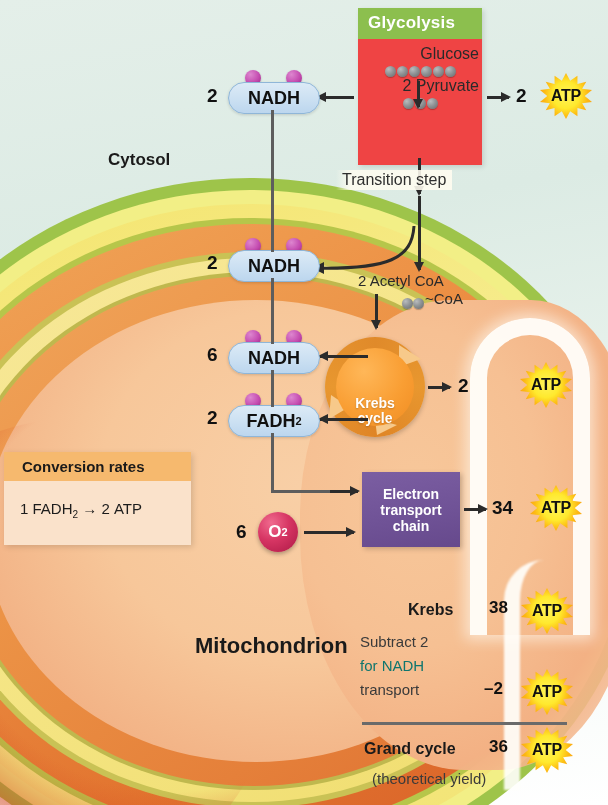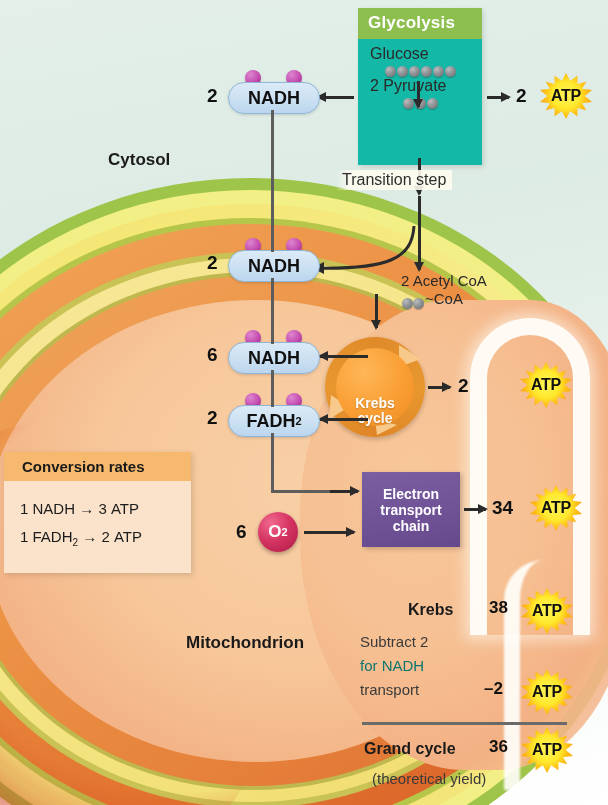--- a/index.html
+++ b/index.html
@@ -64,21 +64,21 @@
   .arrow.left{transform:scaleX(-1);}
   .arrow-d{position:absolute;width:3px;background:#2b2b2b;}
   .arrow-d:after{content:"";position:absolute;bottom:-2px;left:-4px;
     border-top:10px solid #2b2b2b;border-left:5.5px solid transparent;border-right:5.5px solid transparent;}
 
   
   .glyco{position:absolute;left:358px;top:8px;width:124px;
     box-shadow:2px 2px 5px rgba(0,0,0,.12);}
   .glyco-hd{background:#8cbf4e;color:#fff;font-weight:bold;font-size:17px;
     padding:5px 0 6px 10px;letter-spacing:.2px;}
-  .glyco-bd{background:#14b8a6;padding:6px 12px 8px;text-align:left;position:relative;height:112px;}
+  .glyco-bd{background:#ef4444;padding:6px 3px 8px;text-align:right;position:relative;height:112px;}
   .glyco-bd .t{font-size:16px;color:#2a2a2a;}
   .beads{display:flex;justify-content:center;gap:1px;margin-top:3px;}
   .bead{width:11px;height:11px;border-radius:50%;
     background:radial-gradient(circle at 33% 30%,#b9bcbe 0%,#8f9395 45%,#65696b 100%);
     box-shadow:0 1px 1px rgba(0,0,0,.25);}
 
   
   .oval{position:absolute;background:linear-gradient(180deg,#dceaf6 0%,#cbe0f2 55%,#bcd6ee 100%);
     border:1.5px solid #8fb6d8;border-radius:22px;
     display:flex;align-items:center;justify-content:center;
@@ -148,21 +148,21 @@
   <div class="mito m7"></div>
   <div class="mito m8"></div>
   <div class="mito m9"></div>
   <div class="mito matrix"></div>
   <div class="mito redband"></div>
   <div class="matrix-wash"></div>
   <div class="crista"></div>
   <div class="crista2"></div>
 
   <div class="lbl bold" style="left:108px;top:150px;font-size:17px;">Cytosol</div>
-  <div class="lbl bold" style="left:186px;top:633px;font-size:17px;">Mitochondrion</div>
+  <div class="lbl bold" style="left:195px;top:633px;font-size:22px;">Mitochondrion</div>
 
   <div class="glyco">
     <div class="glyco-hd">Glycolysis</div>
     <div class="glyco-bd">
       <div class="t">Glucose</div>
       <div class="beads">
         <div class="bead"></div>
           <div class="bead"></div>
           <div class="bead"></div>
         <div class="bead"></div>
@@ -192,21 +192,21 @@
 
   <div class="lbl" style="left:336px;top:170px;font-size:16px;color:#2e2e2e;background:linear-gradient(90deg,rgba(255,252,240,.0),rgba(255,252,240,.85) 12%,rgba(255,252,240,.9));padding:1px 6px;">Transition step</div>
 
   <div class="arrow-d" style="left:418px;top:196px;height:74px;"></div>
 
   <svg class="curve" style="left:290px;top:224px;" width="130" height="60">
     <path d="M124,2 C122,34 100,46 22,44" fill="none" stroke="#2b2b2b" stroke-width="3"></path>
     <polygon points="22,44 34,38 34,50" fill="#2b2b2b"></polygon>
   </svg>
 
-  <div class="lbl" style="left:358px;top:272px;font-size:15px;color:#2a2a2a;margin-left:43px;">2 Acetyl CoA</div>
+  <div class="lbl" style="left:358px;top:272px;font-size:15px;color:#2a2a2a;">2 Acetyl CoA</div>
   <div class="beads" style="position:absolute;left:402px;top:295px;gap:0;">
     <div class="bead"></div>
       <div class="bead"></div>
   </div>
   <div class="lbl" style="left:425px;top:290px;font-size:15px;color:#2a2a2a;">~CoA</div>
   <div class="arrow-d" style="left:375px;top:294px;height:34px;"></div>
 
   <div class="krebs-ring"></div>
   <svg style="position:absolute;left:325px;top:337px;" width="100" height="100">
     <polygon points="74,8 96,22 74,30" fill="#f7c98a"></polygon>
@@ -281,25 +281,20 @@
   <div class="num" style="left:492px;top:497px;">34</div>
   <div class="atp" style="left:530px;top:485px;">
     <div class="star"></div>
     <span>ATP</span>
   </div>
 
   <div class="conv">
     <div class="conv-hd">Conversion rates</div>
     <div class="conv-bd">
       <div>
-        <span>1</span><span>&nbsp;</span><span>NADH</span>
-        <span>→</span>
-        <span>3</span><span>&nbsp;</span><span>ATP</span>
-      </div>
-      <div>
         <span>1</span><span>&nbsp;</span><span>FADH</span><sub>2</sub>
         <span>→</span>
         <span>2</span><span>&nbsp;</span><span>ATP</span>
       </div>
     </div>
   </div>
 
   <div class="tot bold" style="left:408px;top:601px;font-size:16px;">Krebs</div>
   <div class="num" style="left:489px;top:598px;font-size:17px;">38</div>
   <div class="atp" style="left:521px;top:588px;">

